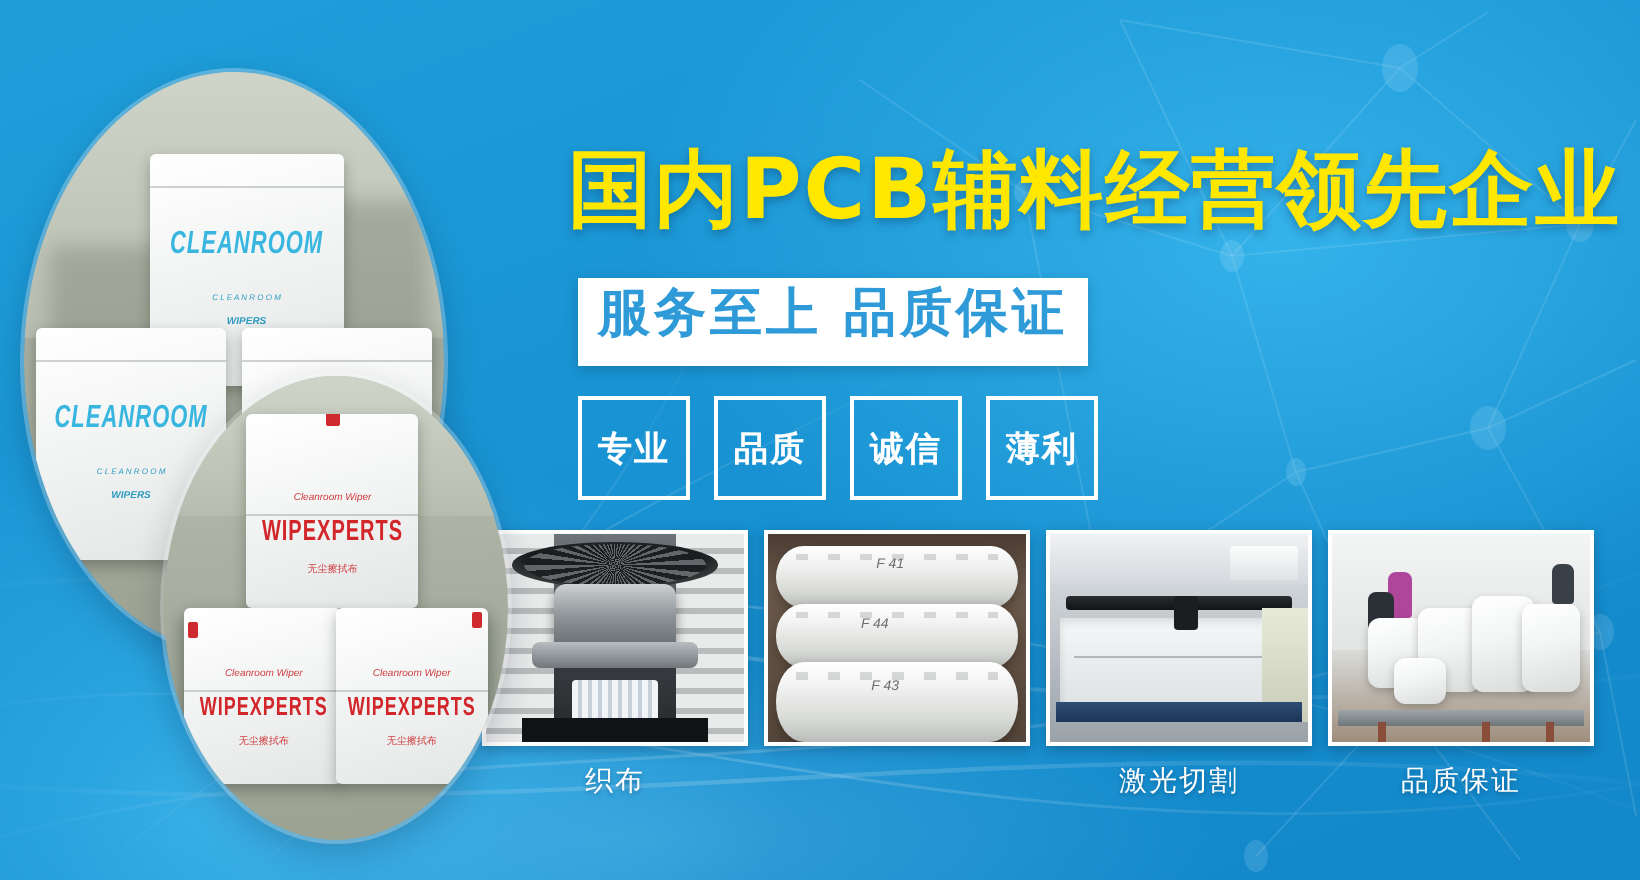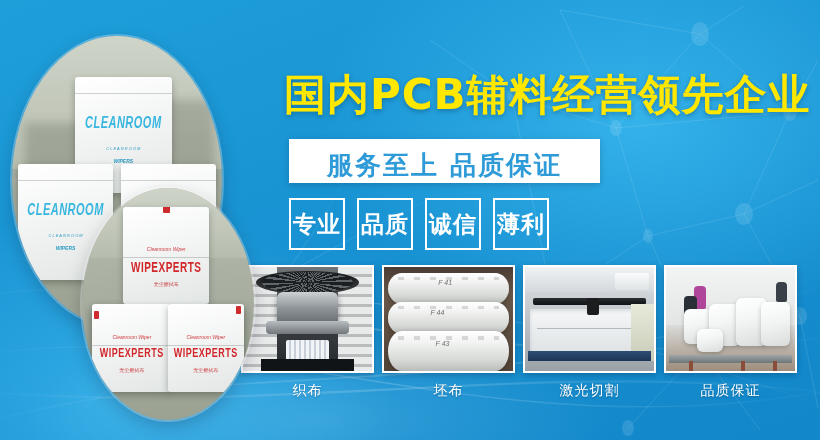--- a/index.html
+++ b/index.html
@@ -74,41 +74,41 @@
     letter-spacing:1px;
     white-space:nowrap;
     text-shadow:0 2px 5px rgba(0,40,80,.35);
     font-family:"DejaVu Sans","Liberation Sans",sans-serif;
   }
 
   
   .subbar{
     position:absolute;left:289px;top:139px;
     height:44px;
-    padding:0 38px;
+    padding:0 10px;
     background:#ffffff;
-    display:flex;align-items:flex-end;
+    display:flex;align-items:flex-start;
     box-shadow:0 2px 6px rgba(0,30,60,.22);
   }
   .subbar .txt{
     font-size:26px;font-weight:700;color:#2e9bd8;
     letter-spacing:2px;white-space:nowrap;
     font-family:"DejaVu Sans","Liberation Sans",sans-serif;
   }
 
   
   .tags{
     position:absolute;left:289px;top:198px;
     display:flex;gap:12px;
   }
   .tag{
     width:56px;height:52px;
     border:2px solid #ffffff;
     display:flex;align-items:center;justify-content:center;
-    color:#ffffff;font-size:23px;font-weight:600;
+    color:#ffffff;font-size:17px;font-weight:600;
     letter-spacing:1px;white-space:nowrap;
     font-family:"DejaVu Sans","Liberation Sans",sans-serif;
     box-sizing:border-box;
   }
 
   
   .thumbs{
     position:absolute;left:241px;top:265px;
     display:flex;gap:8px;
   }
@@ -350,21 +350,20 @@
       <div class="frame">
         <div class="rolls">
           <div class="roll r1"></div>
           <div class="roll r2"></div>
           <div class="roll r3"></div>
           <div class="mark" style="left:42%;top:12%;">F 41</div>
           <div class="mark" style="left:36%;top:40%;">F 44</div>
           <div class="mark" style="left:40%;top:70%;">F 43</div>
         </div>
       </div>
-      <div class="cap">坯布</div>
     </div>
 
     <div class="thumb">
       <div class="frame">
         <div class="laser">
           <div class="topwall"></div>
           <div class="stack"></div>
           <div class="bed"></div>
           <div class="gantry"></div>
           <div class="head"></div>

